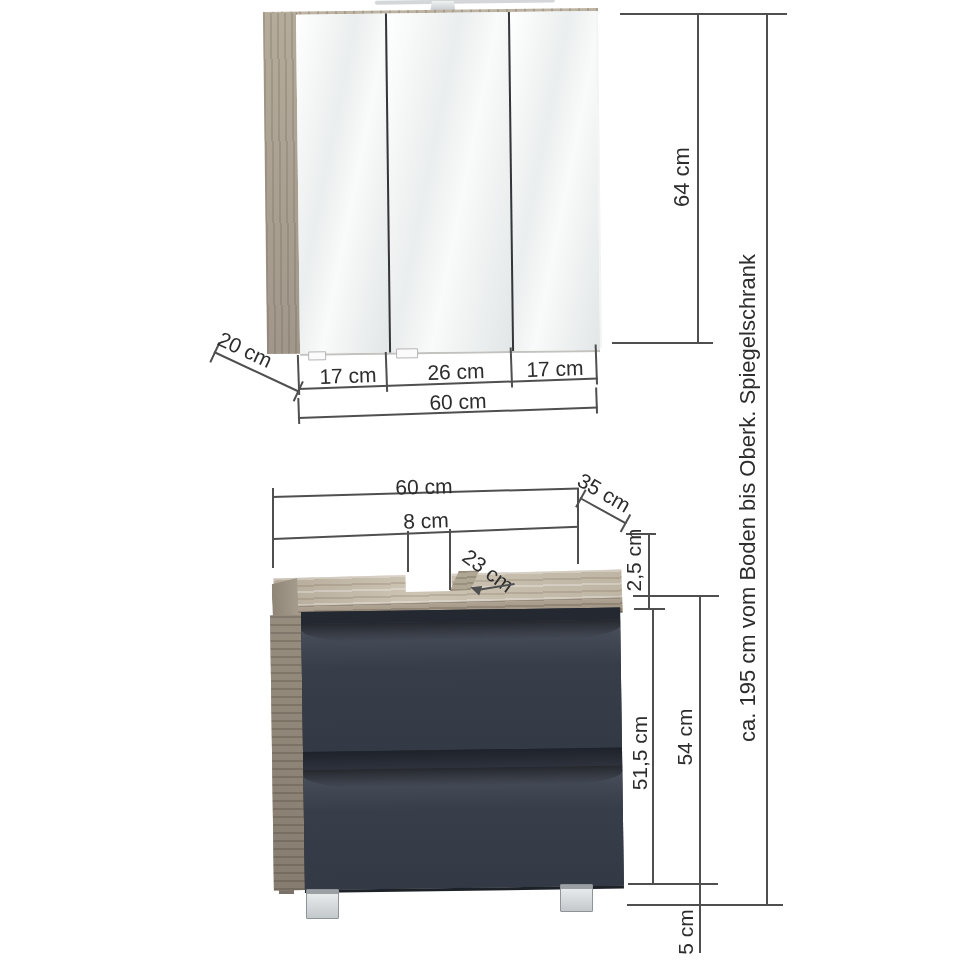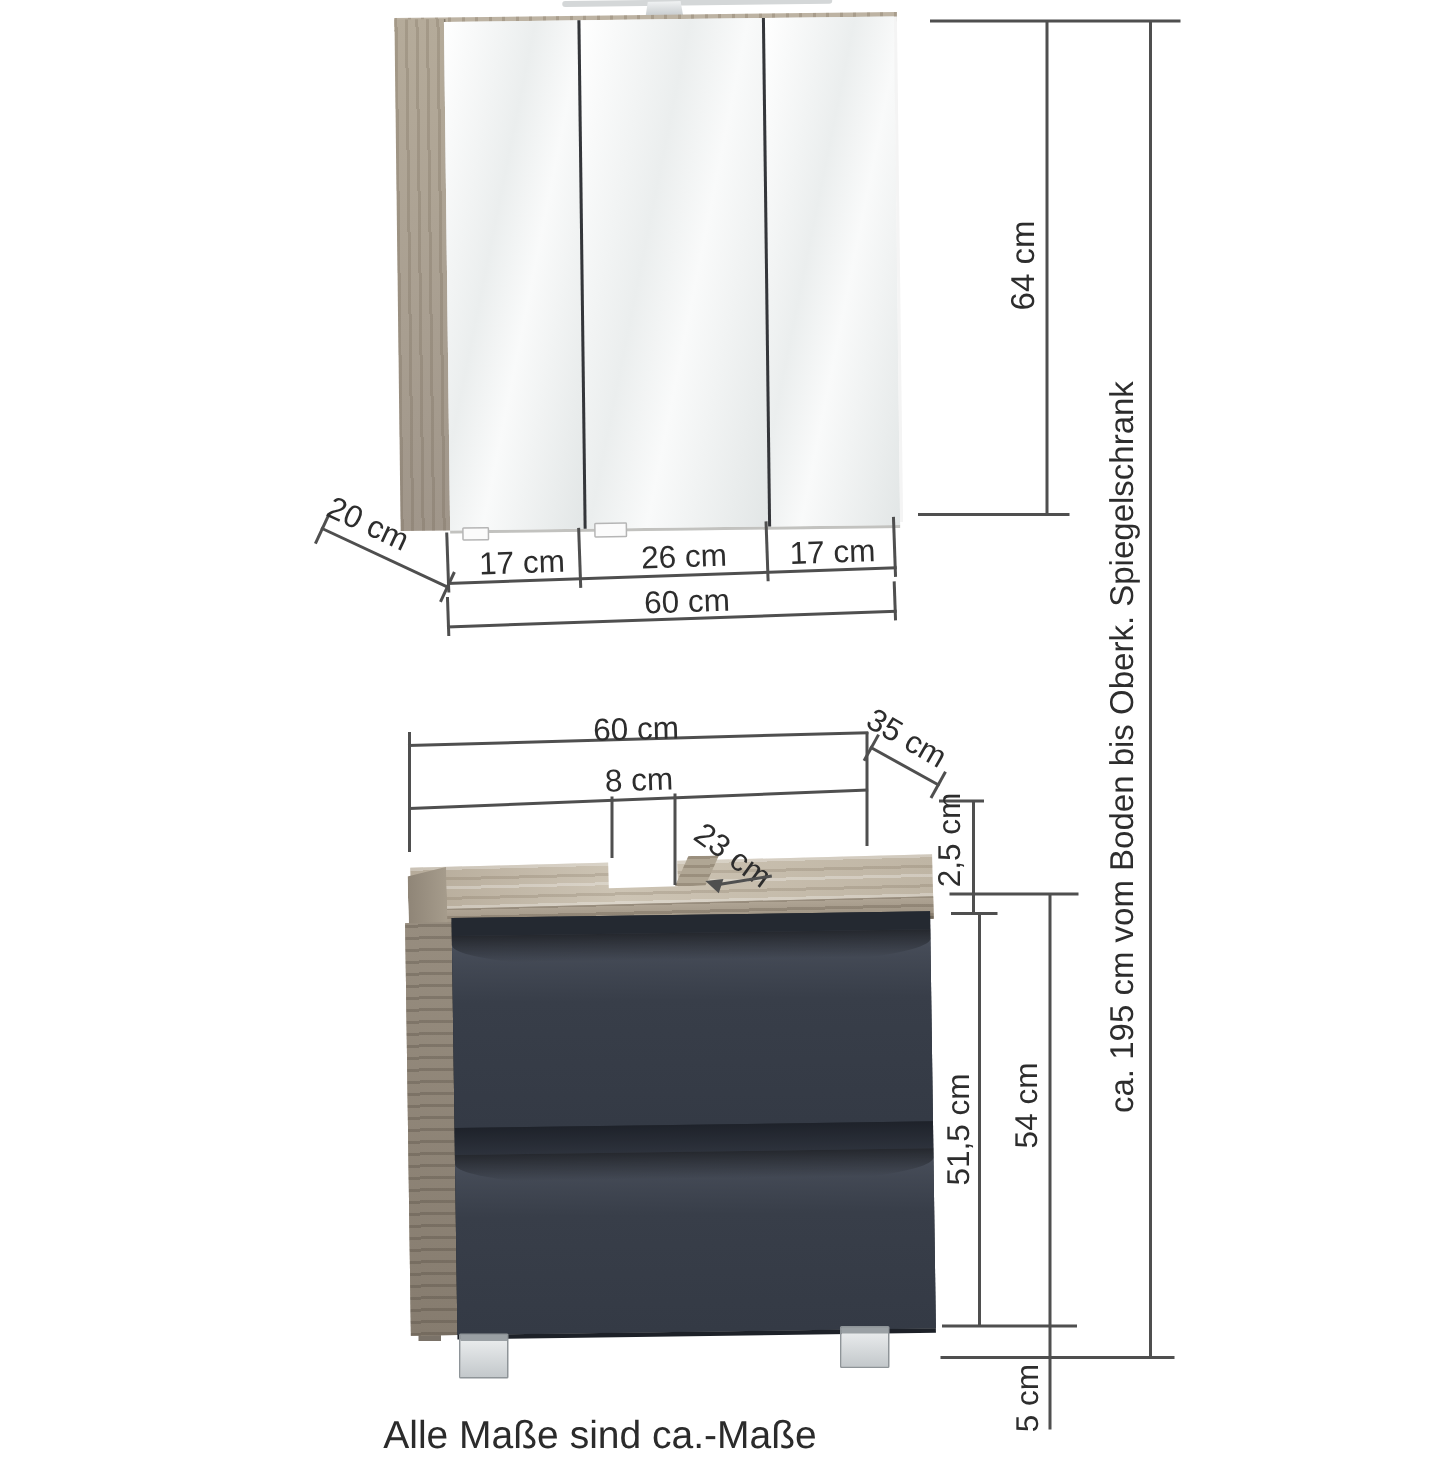--- a/index.html
+++ b/index.html
@@ -227,15 +227,14 @@
   <div class="dline" style="left:634px;top:608px;width:31px;height:2px;"></div>
   <div class="dlabel rot90" style="left:596px;top:742px;width:90px;height:22px;">51,5 cm</div>
 
   <div class="dline" style="left:699px;top:596px;width:2px;height:357px;"></div>
   <div class="dline" style="left:633px;top:595px;width:86px;height:2px;"></div>
   <div class="dline" style="left:628px;top:883px;width:90px;height:2px;"></div>
   <div class="dlabel rot90" style="left:641px;top:726px;width:90px;height:22px;">54 cm</div>
 
   <div class="dlabel rot90" style="left:657px;top:921px;width:60px;height:22px;">5 cm</div>
 
-  <div class="note" style="left:240px;top:941px;width:320px;">Alle Maße sind ca.-Maße</div>
 
 </div>
 
 </body></html>

